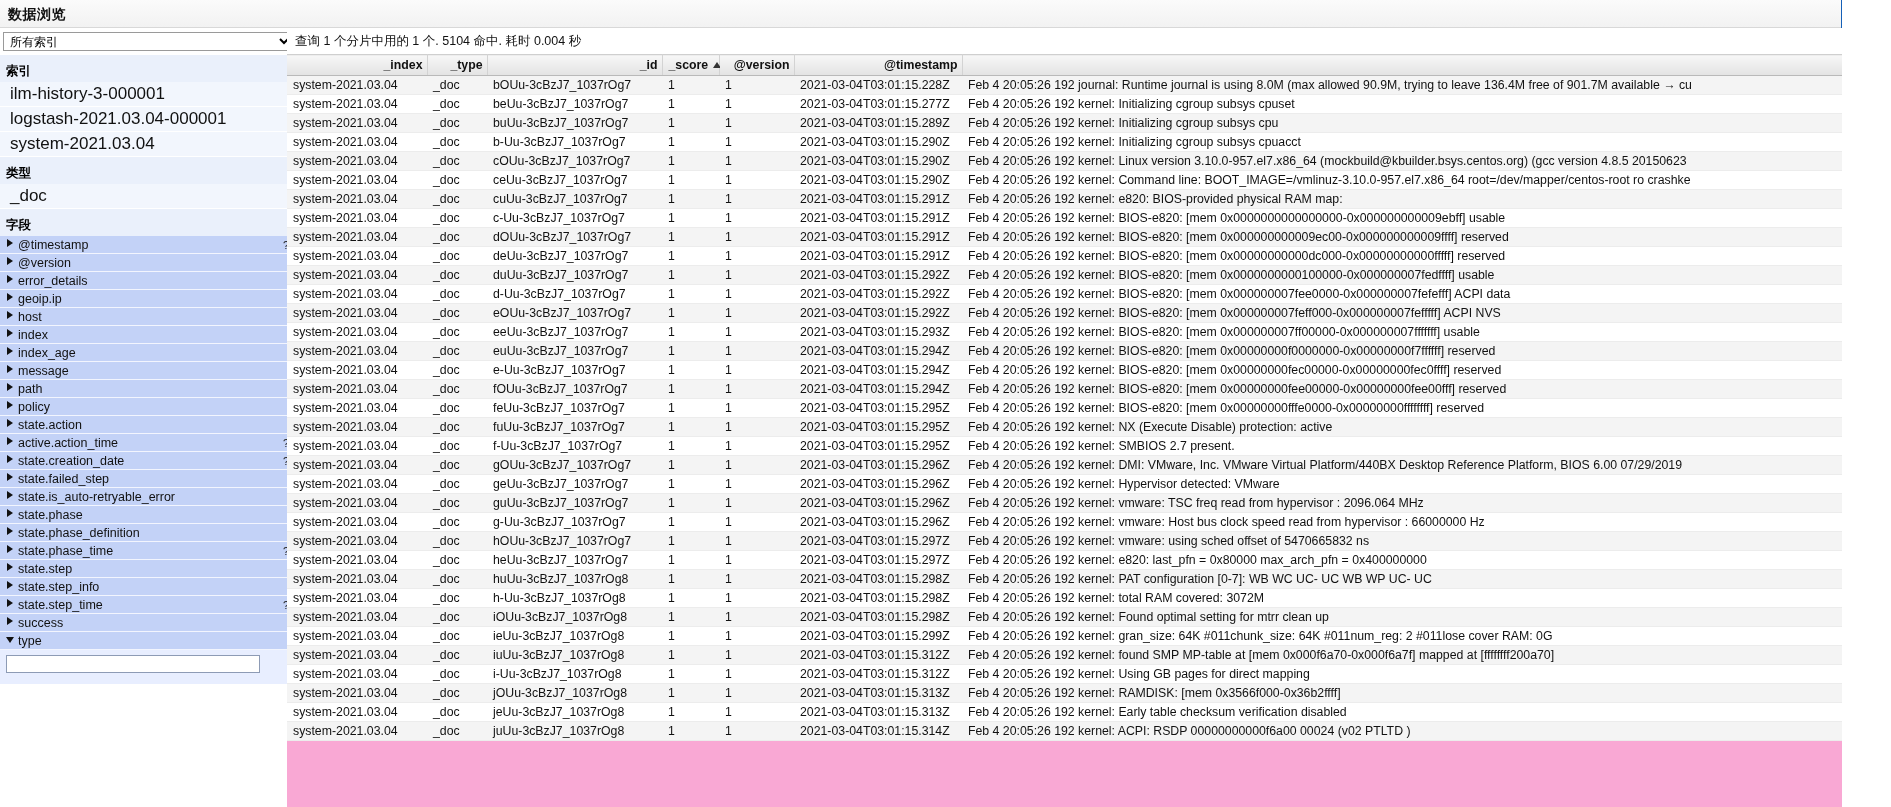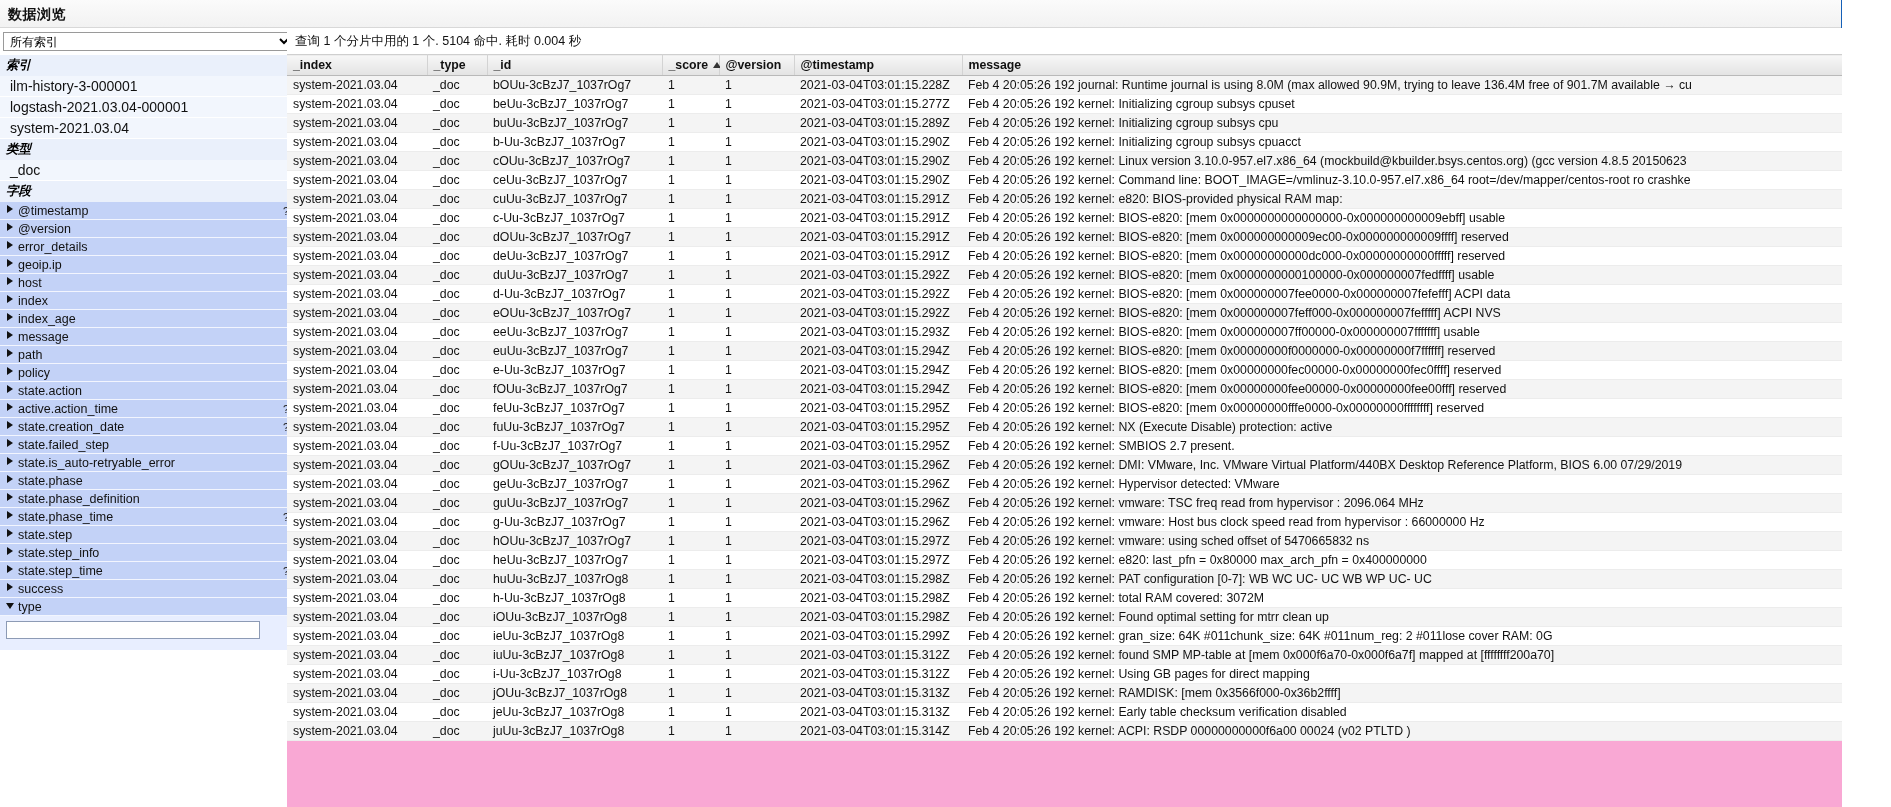--- a/index.html
+++ b/index.html
@@ -55,26 +55,25 @@
     width: 290px; height: 19px;
     font-family: "Liberation Sans", sans-serif;
     font-size: 12px;
     color: #000;
     background: #ffffff;
     border: 1px solid #9a9a9a;
     padding: 1px 2px;
   }
   .sec-head {
     font-size: 12.5px; font-weight: bold; color: #000;
-    padding: 2px 0 2px 6px;
+    padding: 8px 0 2px 6px;
     background: #eaf0fb;
-    font-style: italic;
   }
   .list-row {
-    font-size: 14px; color: #111;
+    font-size: 17px; color: #111;
     padding: 2px 0 2px 10px;
     background: #f2f6fd;
     border-bottom: 1px solid #ffffff;
     white-space: nowrap;
     overflow: hidden;
   }
   .fields-wrap { background: #e8eeff; }
   .field-row {
     position: relative;
     font-size: 12.5px; color: #111;
@@ -130,21 +129,21 @@
     background: #fff;
     white-space: nowrap;
   }
   table.grid {
     border-collapse: collapse;
     table-layout: fixed;
     width: 2700px;
     font-size: 12.3px;
   }
   table.grid th {
-    text-align: left;
+    text-align: right;
     font-weight: bold;
     color: #111;
     background: linear-gradient(to bottom,#f7f7f7 0%,#e3e3e3 100%);
     border-top: 1px solid #cfcfcf;
     border-bottom: 1px solid #b9b9b9;
     border-right: 1px solid #d3d3d3;
     padding: 3px 4px 3px 6px;
     white-space: nowrap;
     position: relative;
   }

